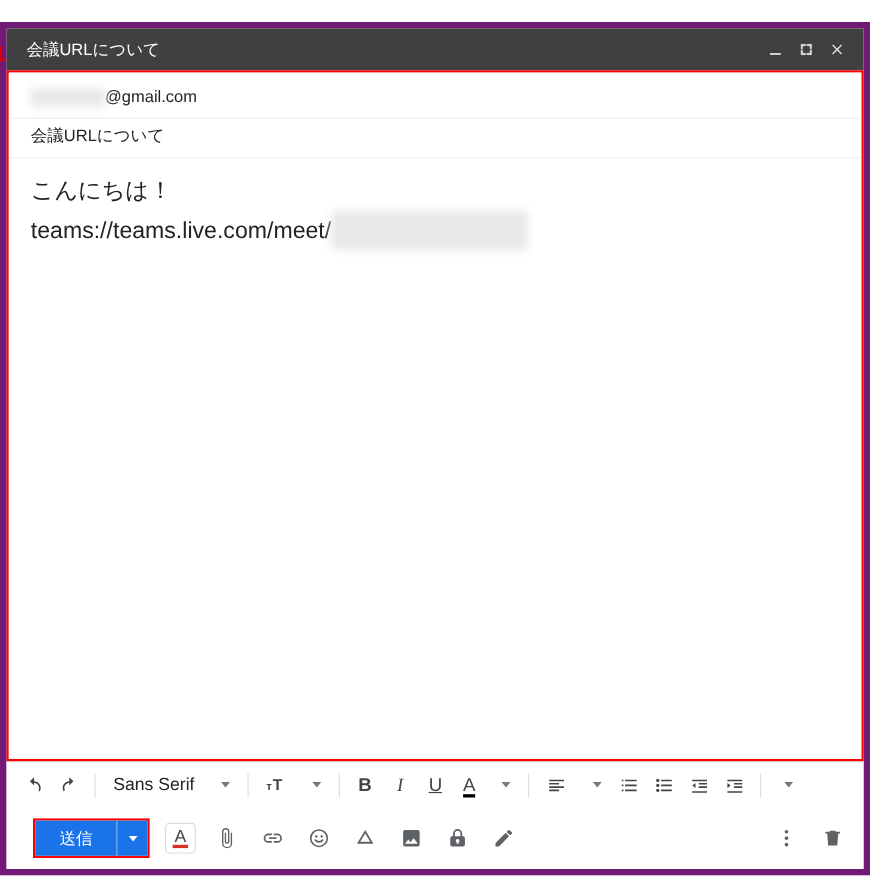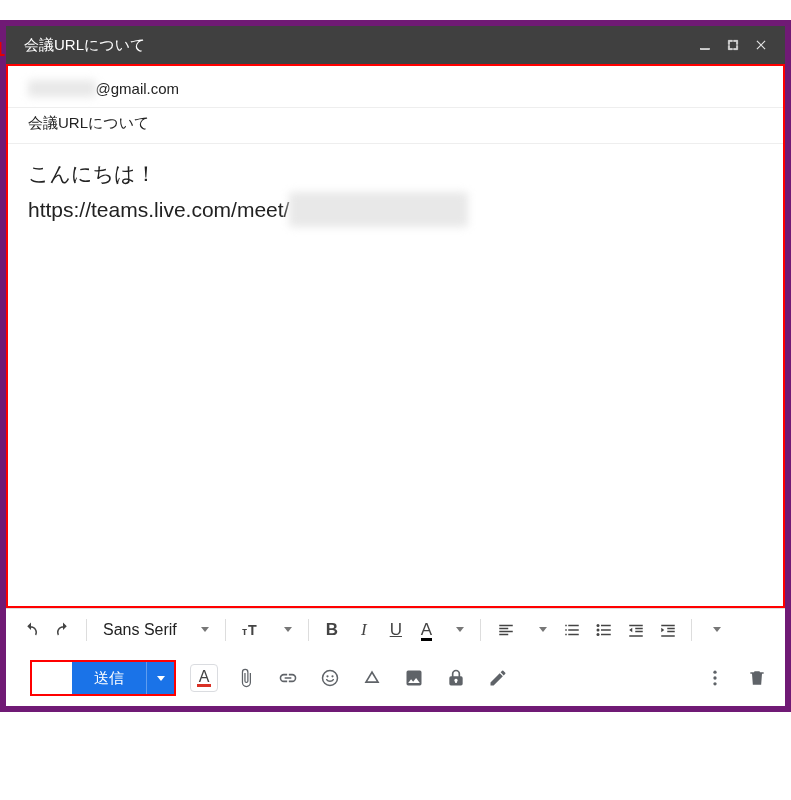--- a/index.html
+++ b/index.html
@@ -42,21 +42,21 @@
   .marker {
     position: absolute;
     left: -16px;
     font-weight: bold;
     color: #e60000;
     font-size: 20px;
   }
   .marker.m1 { top: -28px; left: -14px; }
   .content {
     padding: 8px 0 0 0;
-    height: 540px;
+    height: 624px;
     background: #fff;
   }
   .row {
     padding: 6px 20px 10px 20px;
     border-bottom: 1px solid #eee;
     color: #222;
     font-size: 15px;
   }
   .blur {
     display: inline-block;
@@ -127,21 +127,20 @@
     display: flex;
     align-items: center;
     padding: 0 14px 0 24px;
     gap: 14px;
     background: #fff;
   }
   .send-wrap {
     display: flex;
     height: 36px;
     border: 2px solid #f00;
-    padding-left: 40px;
   }
   .send-btn {
     background: #1a73e8;
     color: #fff;
     font-size: 15px;
     font-weight: 500;
     padding: 0 22px;
     display: flex;
     align-items: center;
     border: none;
@@ -214,21 +213,21 @@
     <div class="content">
       <div class="row">
         <span class="blur">xxxxxxxxx</span><span>@gmail.com</span>
       </div>
       <div class="row">
         <span>会議URLについて</span>
       </div>
       <div class="body-area">
         <span class="line">こんにちは！</span>
         <span class="line">
-          <span>https://teams.live.com/meet/</span><span class="blur">xxxxxxxxxxxxxxxxx</span>
+          <span>teams://teams.live.com/meet/</span><span class="blur">xxxxxxxxxxxxxxxxx</span>
         </span>
       </div>
     </div>
   </div>
 
   <div class="format-toolbar">
     <span class="ft-btn">
       <svg viewBox="0 0 24 24">
           <path d="M12 5V2L7 7l5 5V9c3.3 0 6 2.7 6 6 0 1-.25 2-.7 2.8l1.46 1.46A7.93 7.93 0 0020 15c0-4.42-3.58-8-8-8z"></path>
         </svg>

